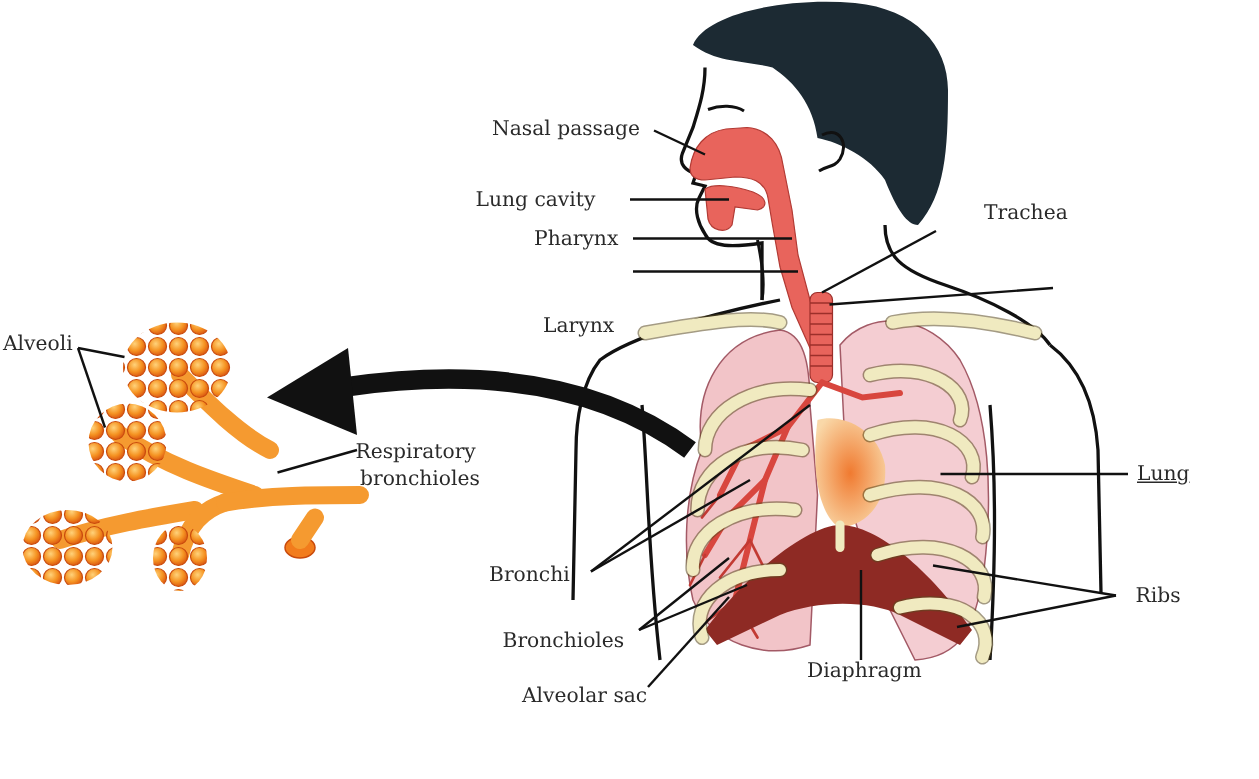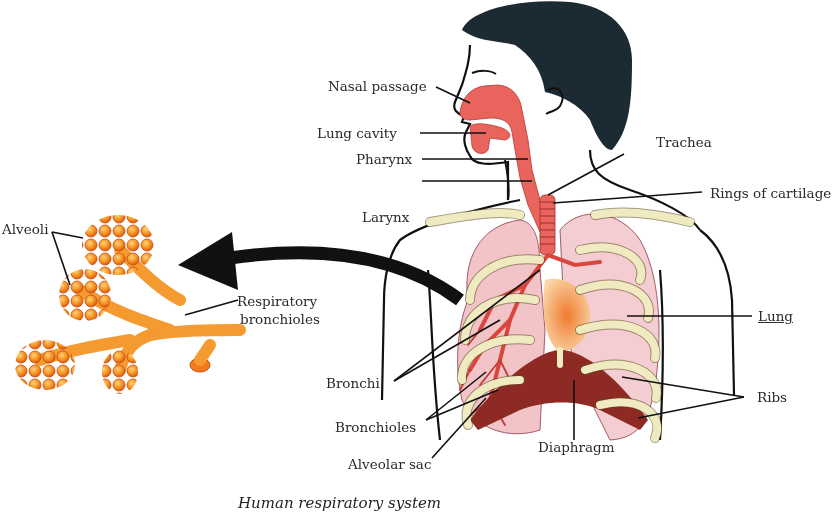--- a/index.html
+++ b/index.html
@@ -192,25 +192,23 @@
 
       <line x1="574" y1="440" x2="574" y2="380"></line>
     </g>
   </svg>
 
   <div class="lbl" style="left:328px; top:78px;">Nasal passage</div>
   <div class="lbl" style="left:317px; top:125px;">Lung cavity</div>
   <div class="lbl" style="left:356px; top:151px;">Pharynx</div>
   <div class="lbl" style="left:362px; top:173px;margin-top:36px;">Larynx</div>
   <div class="lbl" style="left:636px; top:134px;margin-left:20px;">Trachea</div>
-  <div class="lbl" style="left:710px; top:185px;">Rings of cartilage</div>
   <div class="lbl" style="left:2px; top:221px;">Alveoli</div>
   <div class="lbl" style="left:237px; top:293px;">Respiratory</div>
   <div class="lbl" style="left:240px; top:311px;">bronchioles</div>
   <div class="lbl" style="left:758px; top:308px;text-decoration:underline;">Lung</div>
   <div class="lbl" style="left:326px; top:375px;">Bronchi</div>
   <div class="lbl" style="left:757px; top:389px;">Ribs</div>
   <div class="lbl" style="left:335px; top:419px;">Bronchioles</div>
   <div class="lbl" style="left:538px; top:439px;">Diaphragm</div>
   <div class="lbl" style="left:348px; top:456px;">Alveolar sac</div>
 
-  <div class="caption">Human respiratory system</div>
 </div>
 
 </body></html>

